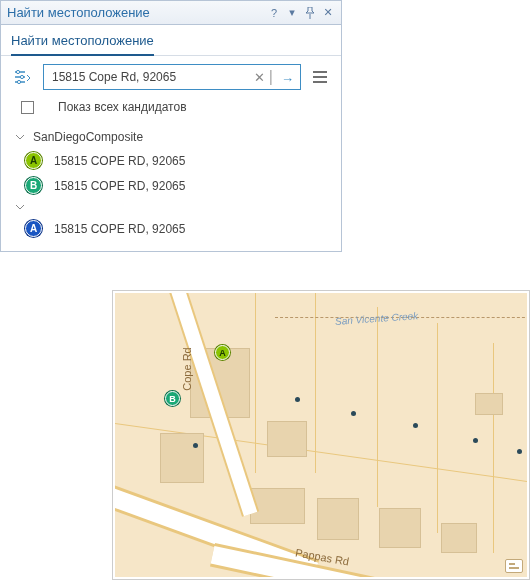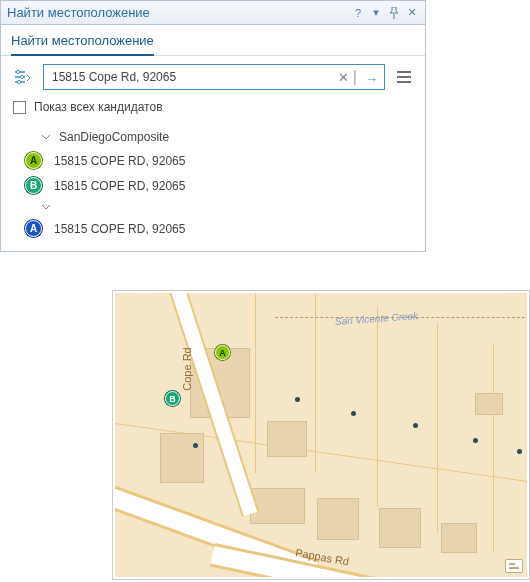--- a/index.html
+++ b/index.html
@@ -1,17 +1,17 @@
 <!DOCTYPE html>
 <html><head>
 <meta charset="utf-8">
 <style>
   * { box-sizing: border-box; margin: 0; padding: 0; font-family: "Segoe UI", Tahoma, sans-serif; }
   body { background: #fff; width: 530px; height: 582px; position: relative; overflow: hidden; }
-  .panel { width: 426px; border: 1px solid #b6c4d6; background: #fff; }
+  .panel { width: 342px; border: 1px solid #b6c4d6; background: #fff; }
   .titlebar {
     display: flex; align-items: center; justify-content: space-between;
     height: 24px; padding: 0 6px;
     background: linear-gradient(#f5f8fb,#e9eef5);
     border-bottom: 1px solid #b6c4d6;
     color: #2b6ea8; font-size: 13px;
   }
   .titlebar .right { display:flex; align-items:center; gap:4px; color:#5a7aa0; }
   .ico { display:inline-flex; align-items:center; justify-content:center; width:14px; height:14px; font-size:11px; color:#5a7aa0; cursor:pointer; }
   .tabs { display:flex; gap:12px; padding: 8px 10px 0 10px; font-size: 13px; border-bottom: 1px solid #d6dde6; }
@@ -19,24 +19,24 @@
   .tab.active { color:#1e5a8e; border-bottom: 2px solid #1e5a8e; margin-bottom: -1px; }
   .toolbar { display:flex; align-items:center; gap:8px; padding:8px 10px; }
   .filter-btn { width:24px; height:22px; display:flex; align-items:center; justify-content:center; cursor:pointer; }
   .search-wrap { flex:1; display:flex; align-items:center; border:1px solid #3e8dc4; height:26px; padding:0 4px; }
   .search-wrap input { flex:1; border:none; outline:none; font-size:12px; color:#444; padding-left:4px; }
   .search-wrap .sep { color:#aaa; margin:0 2px; }
   .search-wrap .xbtn { color:#888; cursor:pointer; font-size:13px; padding:0 2px; }
   .search-wrap .gobtn { color:#3e8dc4; cursor:pointer; font-size:13px; padding:0 2px 0 6px; }
   .menu-btn { width:22px; height:22px; display:flex; flex-direction:column; justify-content:center; align-items:center; gap:3px; cursor:pointer; }
   .menu-btn span { display:block; width:14px; height:2px; background:#707070; }
-  .chkrow { display:flex; align-items:center; gap:8px; padding: 2px 10px 10px 12px; font-size:12px; color:#444; }
+  .chkrow { display:flex; align-items:center; gap:24px; padding: 2px 10px 10px 20px; font-size:12px; color:#444; }
   .chkbox { width:13px; height:13px; border:1px solid #7a7a7a; background:#fff; cursor:pointer; }
   .results { padding: 2px 0 10px 0; font-size:12px; color:#444; }
-  .group-head { display:flex; align-items:center; gap:8px; padding:4px 10px 4px 14px; cursor:pointer;margin-left:26px; }
+  .group-head { display:flex; align-items:center; gap:8px; padding:4px 10px 4px 14px; cursor:pointer; }
   .chev { width:10px; height:10px; }
   .result-row { display:flex; align-items:center; gap:12px; padding:4px 10px 4px 24px; cursor:pointer; }
   .marker { width:17px; height:17px; border-radius:50%; color:#fff; font-size:10px; font-weight:bold; display:flex; align-items:center; justify-content:center; border:1.5px solid #fff; box-shadow:0 0 0 1px #555; }
   .mk-green { background:#8bc400; color:#1b3a00; box-shadow:0 0 0 1px #5a8400; }
   .mk-teal  { background:#1aa876; color:#fff;  box-shadow:0 0 0 1px #0d6f4c; }
   .mk-blue  { background:#1a56c2; color:#fff;  box-shadow:0 0 0 1px #10378a; }
 
   
   .map-frame { position:absolute; left:112px; top:290px; width:418px; height:290px; border:1px solid #ccc; background:#fff; padding:2px; }
   .map { position:relative; width:100%; height:100%; background:#f6e6c8; overflow:hidden; }

